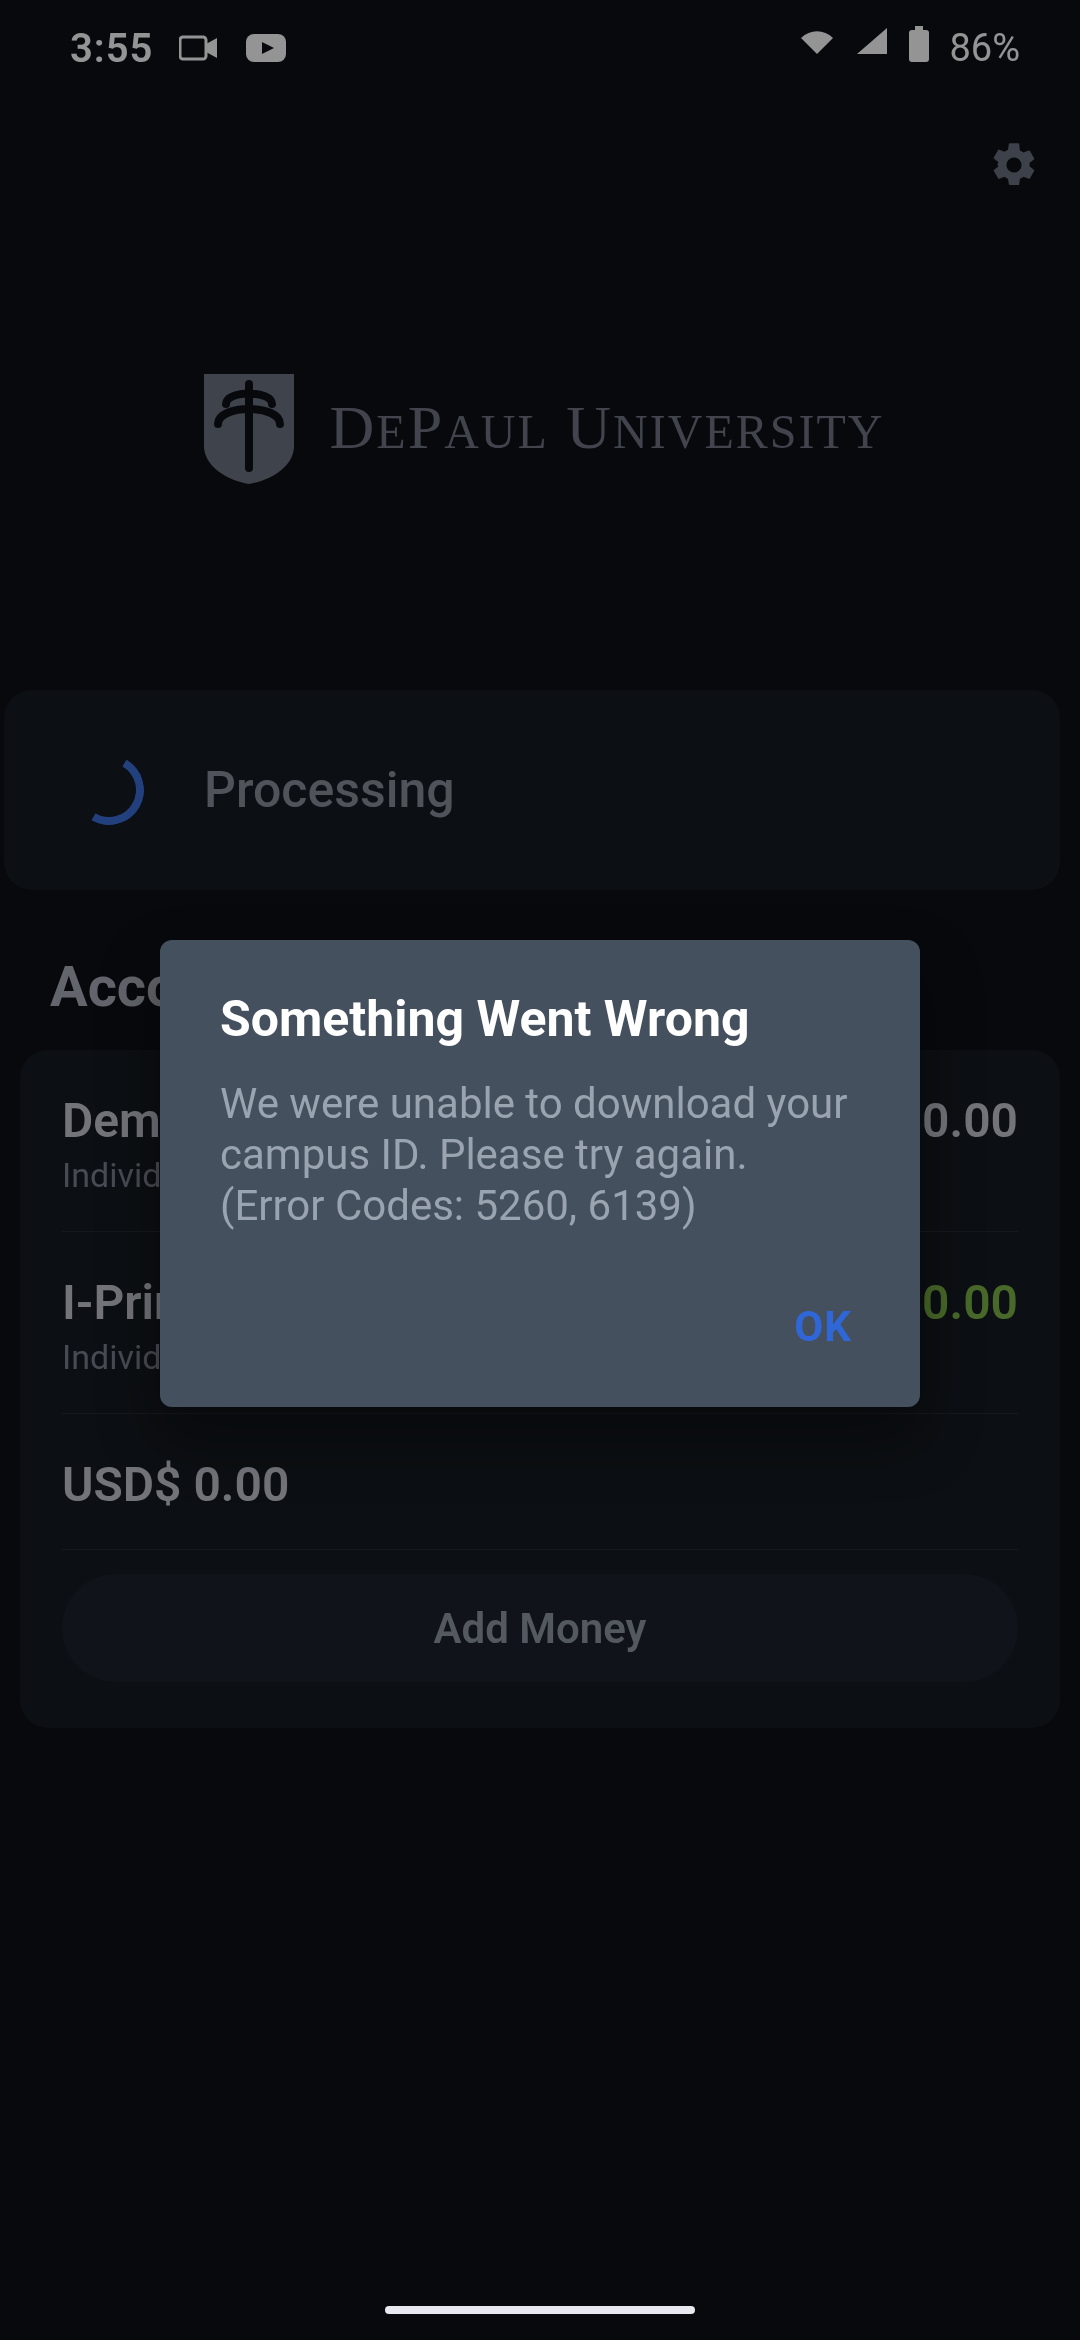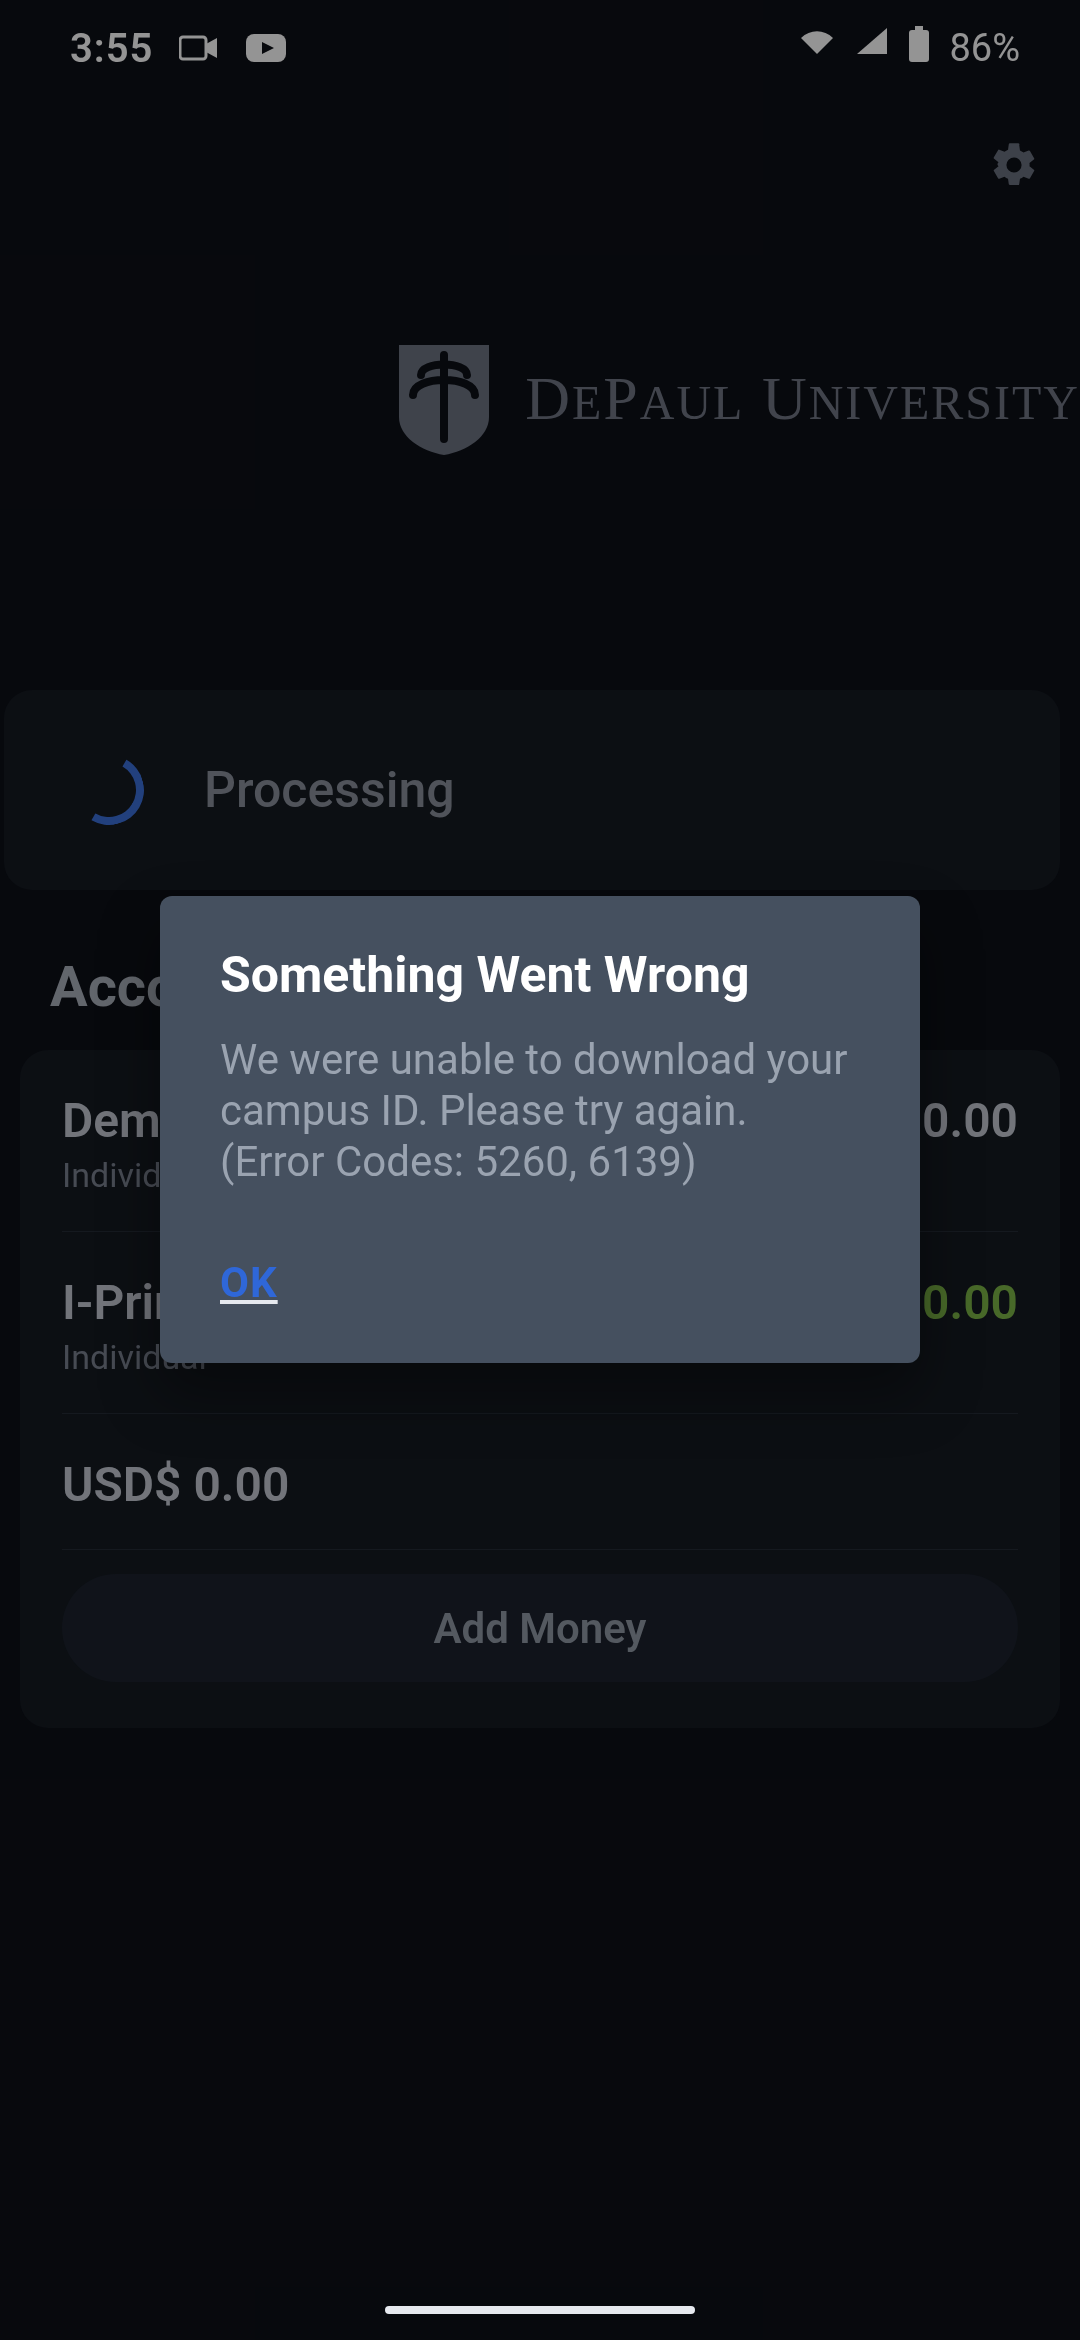--- a/index.html
+++ b/index.html
@@ -36,24 +36,24 @@
     display: flex;
     align-items: center;
     justify-content: flex-end;
     padding: 0 40px;
   }
   .gear { width: 52px; height: 52px; color: #6a717e; }
 
   
   .logo-area {
     position: absolute;
-    top: 339px; left: 0; right: 0;
-    display: flex;
-    align-items: center;
-    justify-content: flex-end;
+    top: 368px; left: 0; right: 0;
+    display: flex;
+    align-items: center;
+    justify-content: center;
     gap: 28px;
     color: #707684;
   }
   .logo-mark {
     width: 106px; height: 118px;
     display: flex; align-items: center; justify-content: center;
   }
   .logo-text {
     font-family: Georgia, "Times New Roman", serif;
     font-size: 62px;
@@ -128,21 +128,21 @@
 
   
   .dim {
     position: absolute; inset: 0;
     background: rgba(0,0,0,0.42);
   }
 
   
   .dialog {
     position: absolute;
-    top: 896px;
+    top: 940px;
     left: 160px;
     width: 760px;
     background: #45505f;
     border-radius: 12px;
     padding: 50px 60px 56px;
     box-shadow: 0 30px 60px rgba(0,0,0,0.4);
   }
   .dialog .title {
     color: #ffffff;
     font-size: 50px;
@@ -150,22 +150,22 @@
     margin-bottom: 30px;
   }
   .dialog .msg {
     color: #9aa3b0;
     font-size: 42px;
     line-height: 1.22;
     margin-bottom: 70px;
   }
   .dialog .actions {
     display: flex;
+    justify-content: flex-end;
     padding-right: 8px;
-    text-decoration: underline;
   }
   .dialog .ok {
     color: #2f67d8;
     font-size: 42px;
     font-weight: 700;
     letter-spacing: 1px;
   }
 
   
   .home-indicator {

